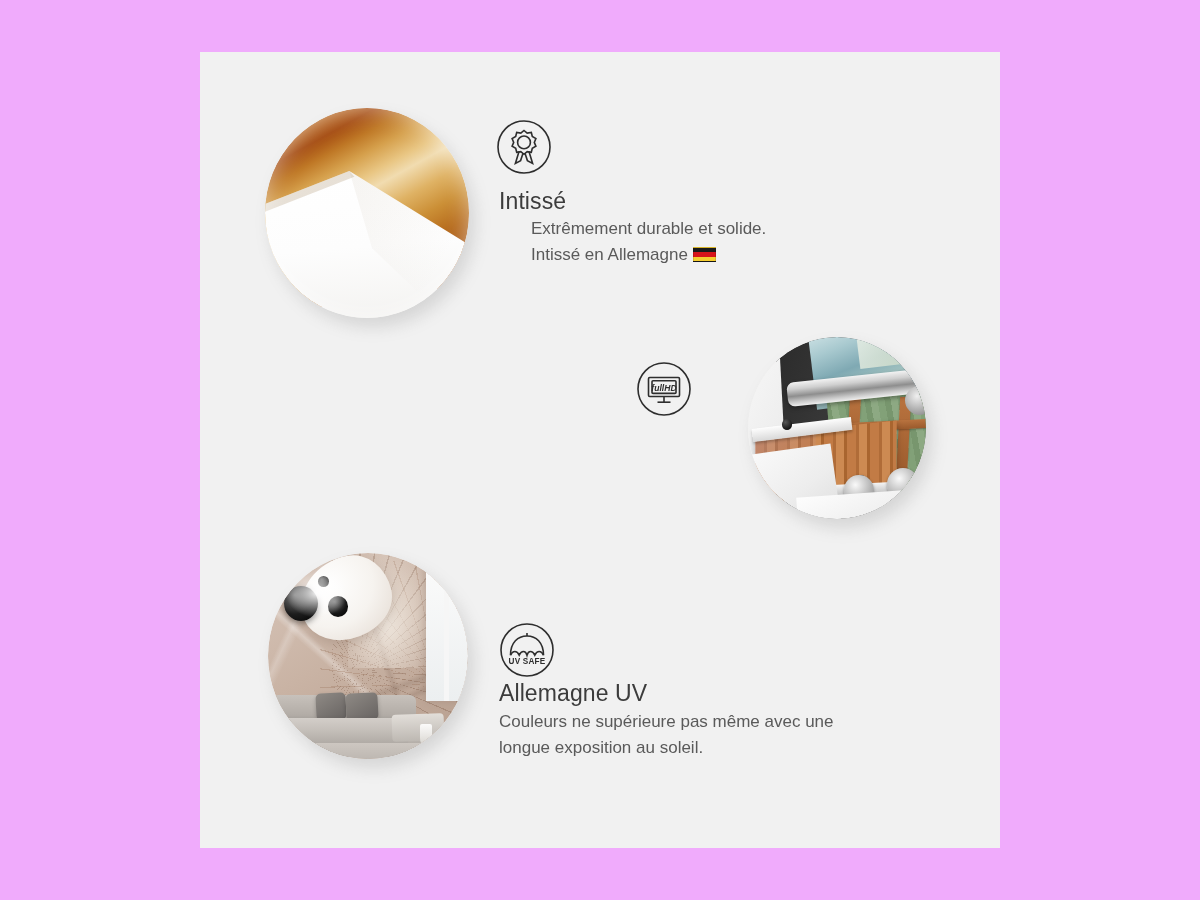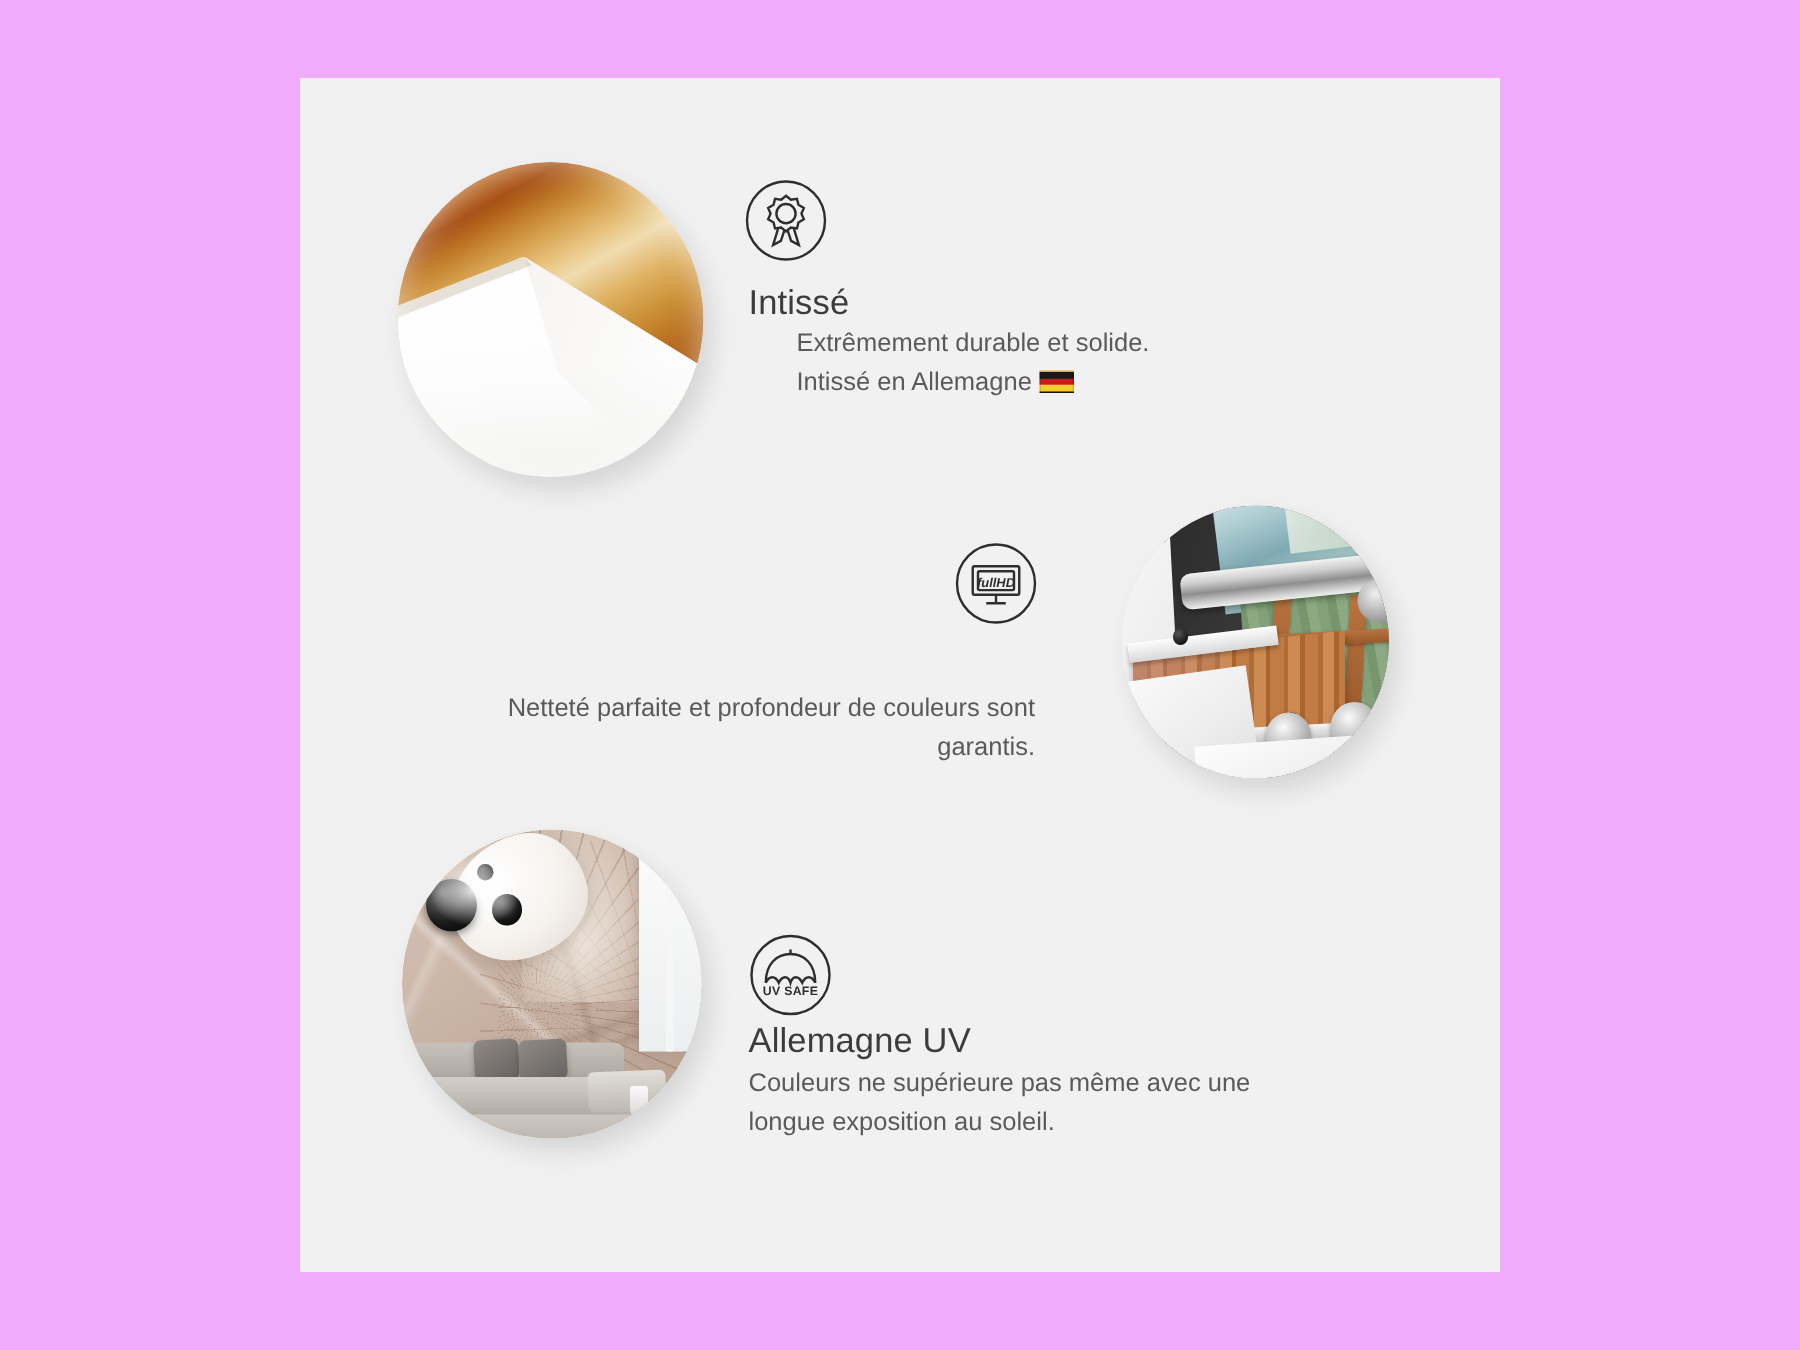--- a/index.html
+++ b/index.html
@@ -452,24 +452,20 @@
   <div class="feature-icon" id="icon-fullhd">
     <svg viewBox="0 0 56 56" aria-hidden="true">
       <circle class="ico-stroke" cx="28" cy="28" r="26"></circle>
       <rect class="ico-stroke" x="12.5" y="16.5" width="31" height="19" rx="1.2"></rect>
       <rect class="ico-stroke" x="16.0" y="19.8" width="24" height="12.6" rx="1"></rect>
       <path class="ico-stroke" d="M28 35.5 L28 41.0"></path>
       <path class="ico-stroke" d="M21.5 41.2 L34.5 41.2"></path>
       <text class="ico-text" x="28" y="30.2" text-anchor="middle" font-size="8.6" font-style="italic" font-weight="bold">fullHD</text>
     </svg>
   </div>
-  <div class="feature-body" id="body-print">
-    <span class="line">Netteté parfaite et profondeur de couleurs sont</span>
-    <span class="line">garantis.</span>
-  </div>
 
   <div class="photo-circle" id="photo-room">
     <div class="inner">
       <div class="bg"></div>
       <div class="facets"></div>
       <div class="web"></div>
       <div class="web2"></div>
       <div class="glowwedge"></div>
       <div class="blob"></div>
       <div class="sphere-big"></div>

